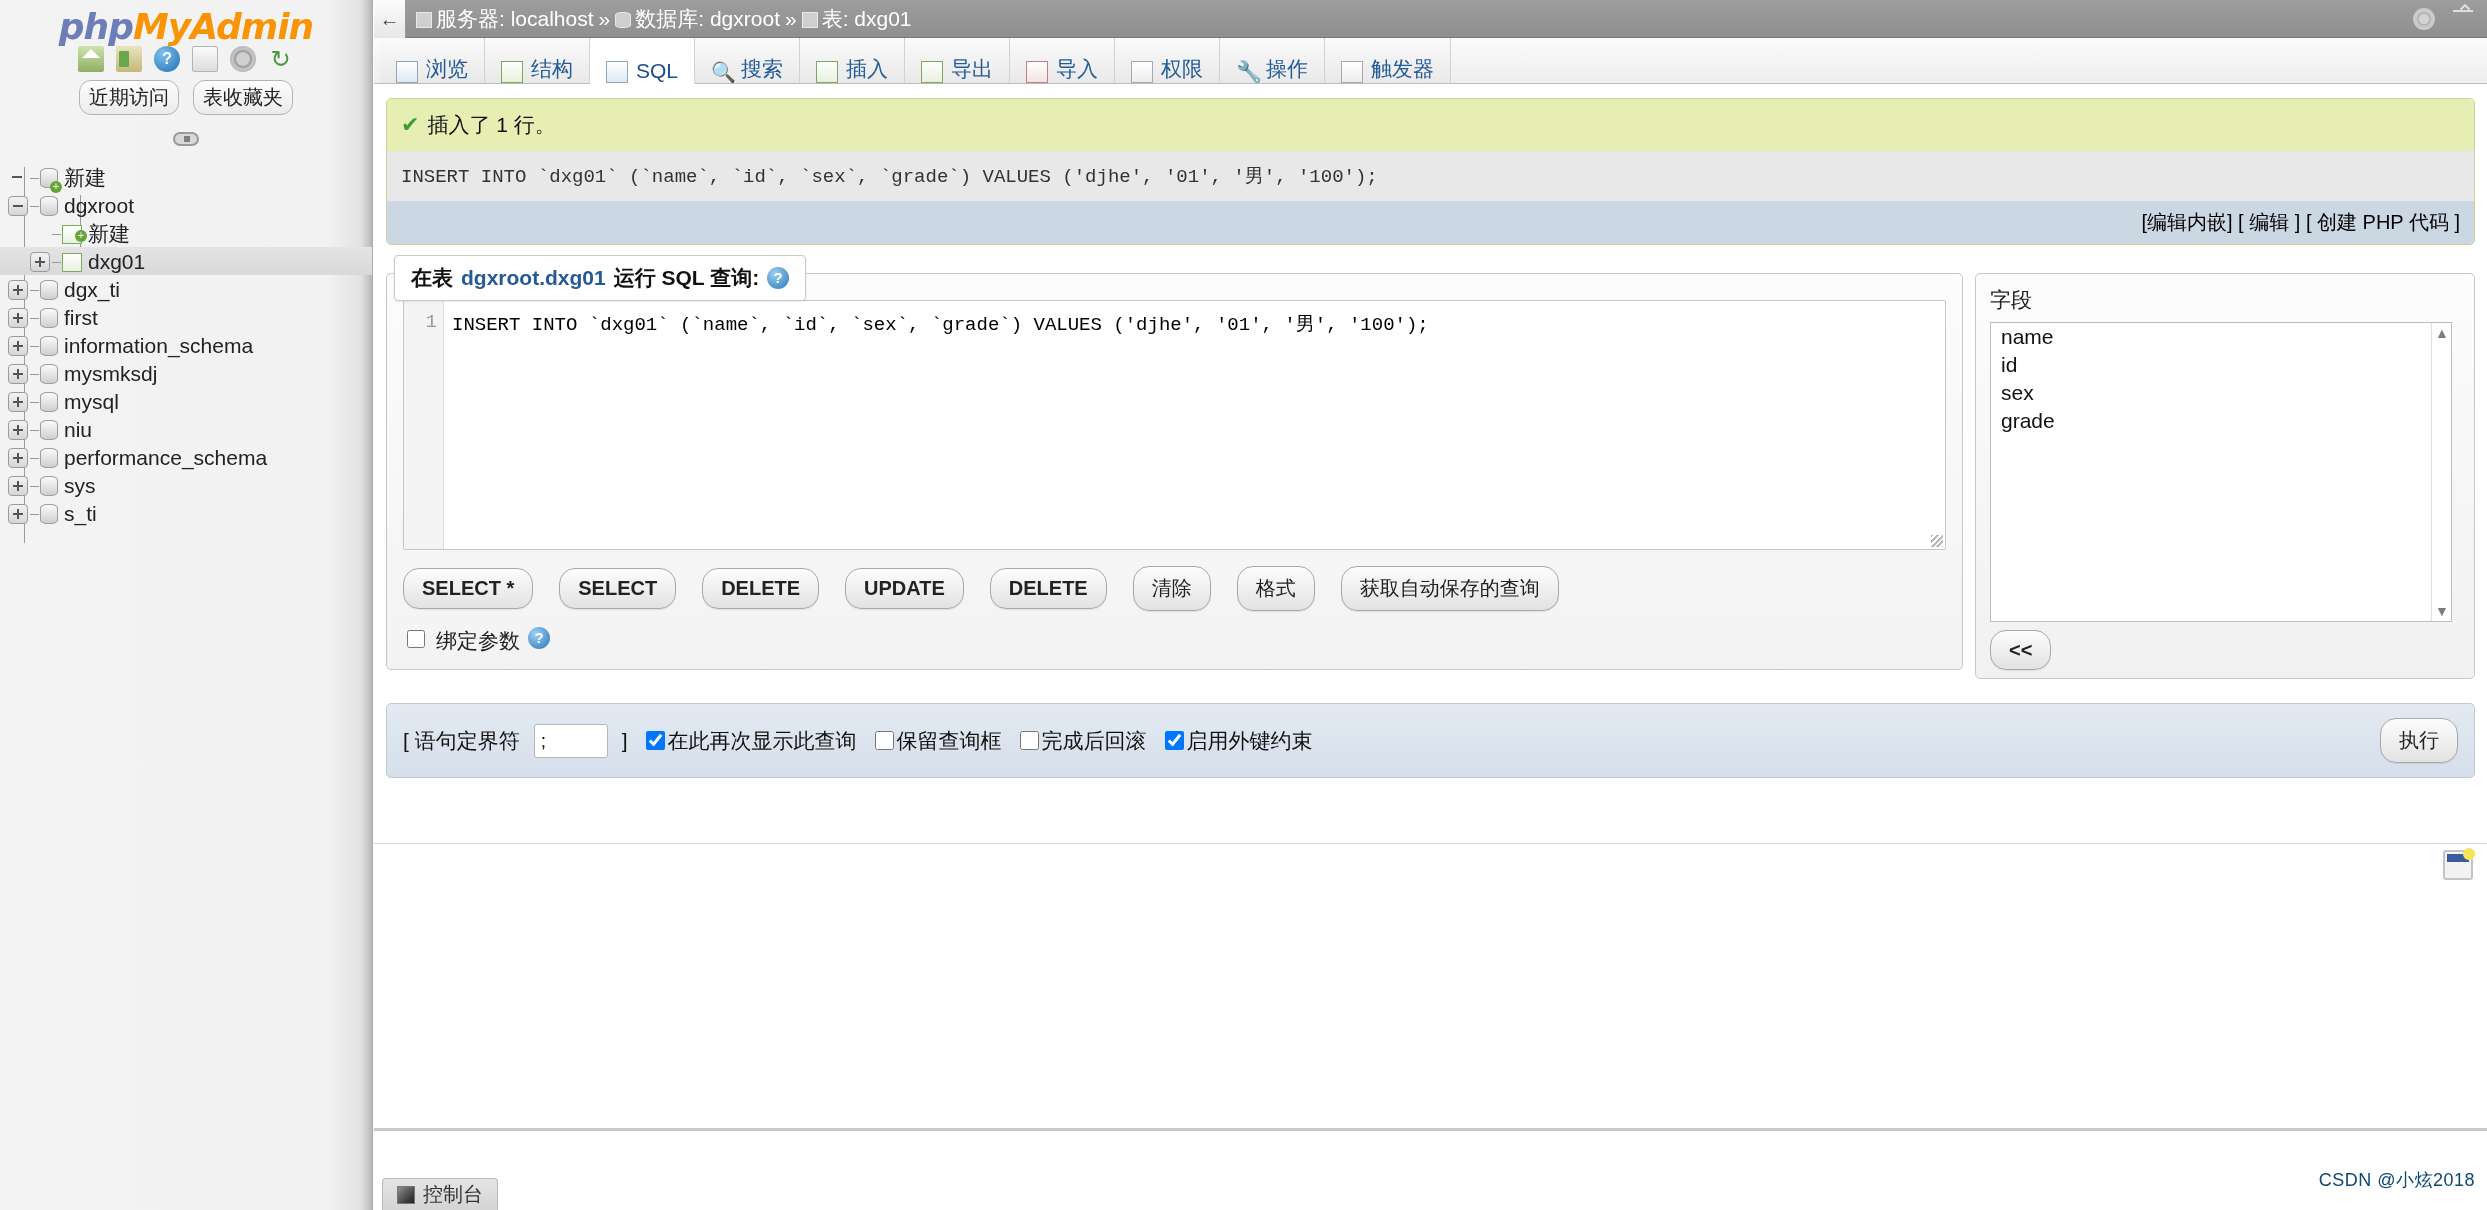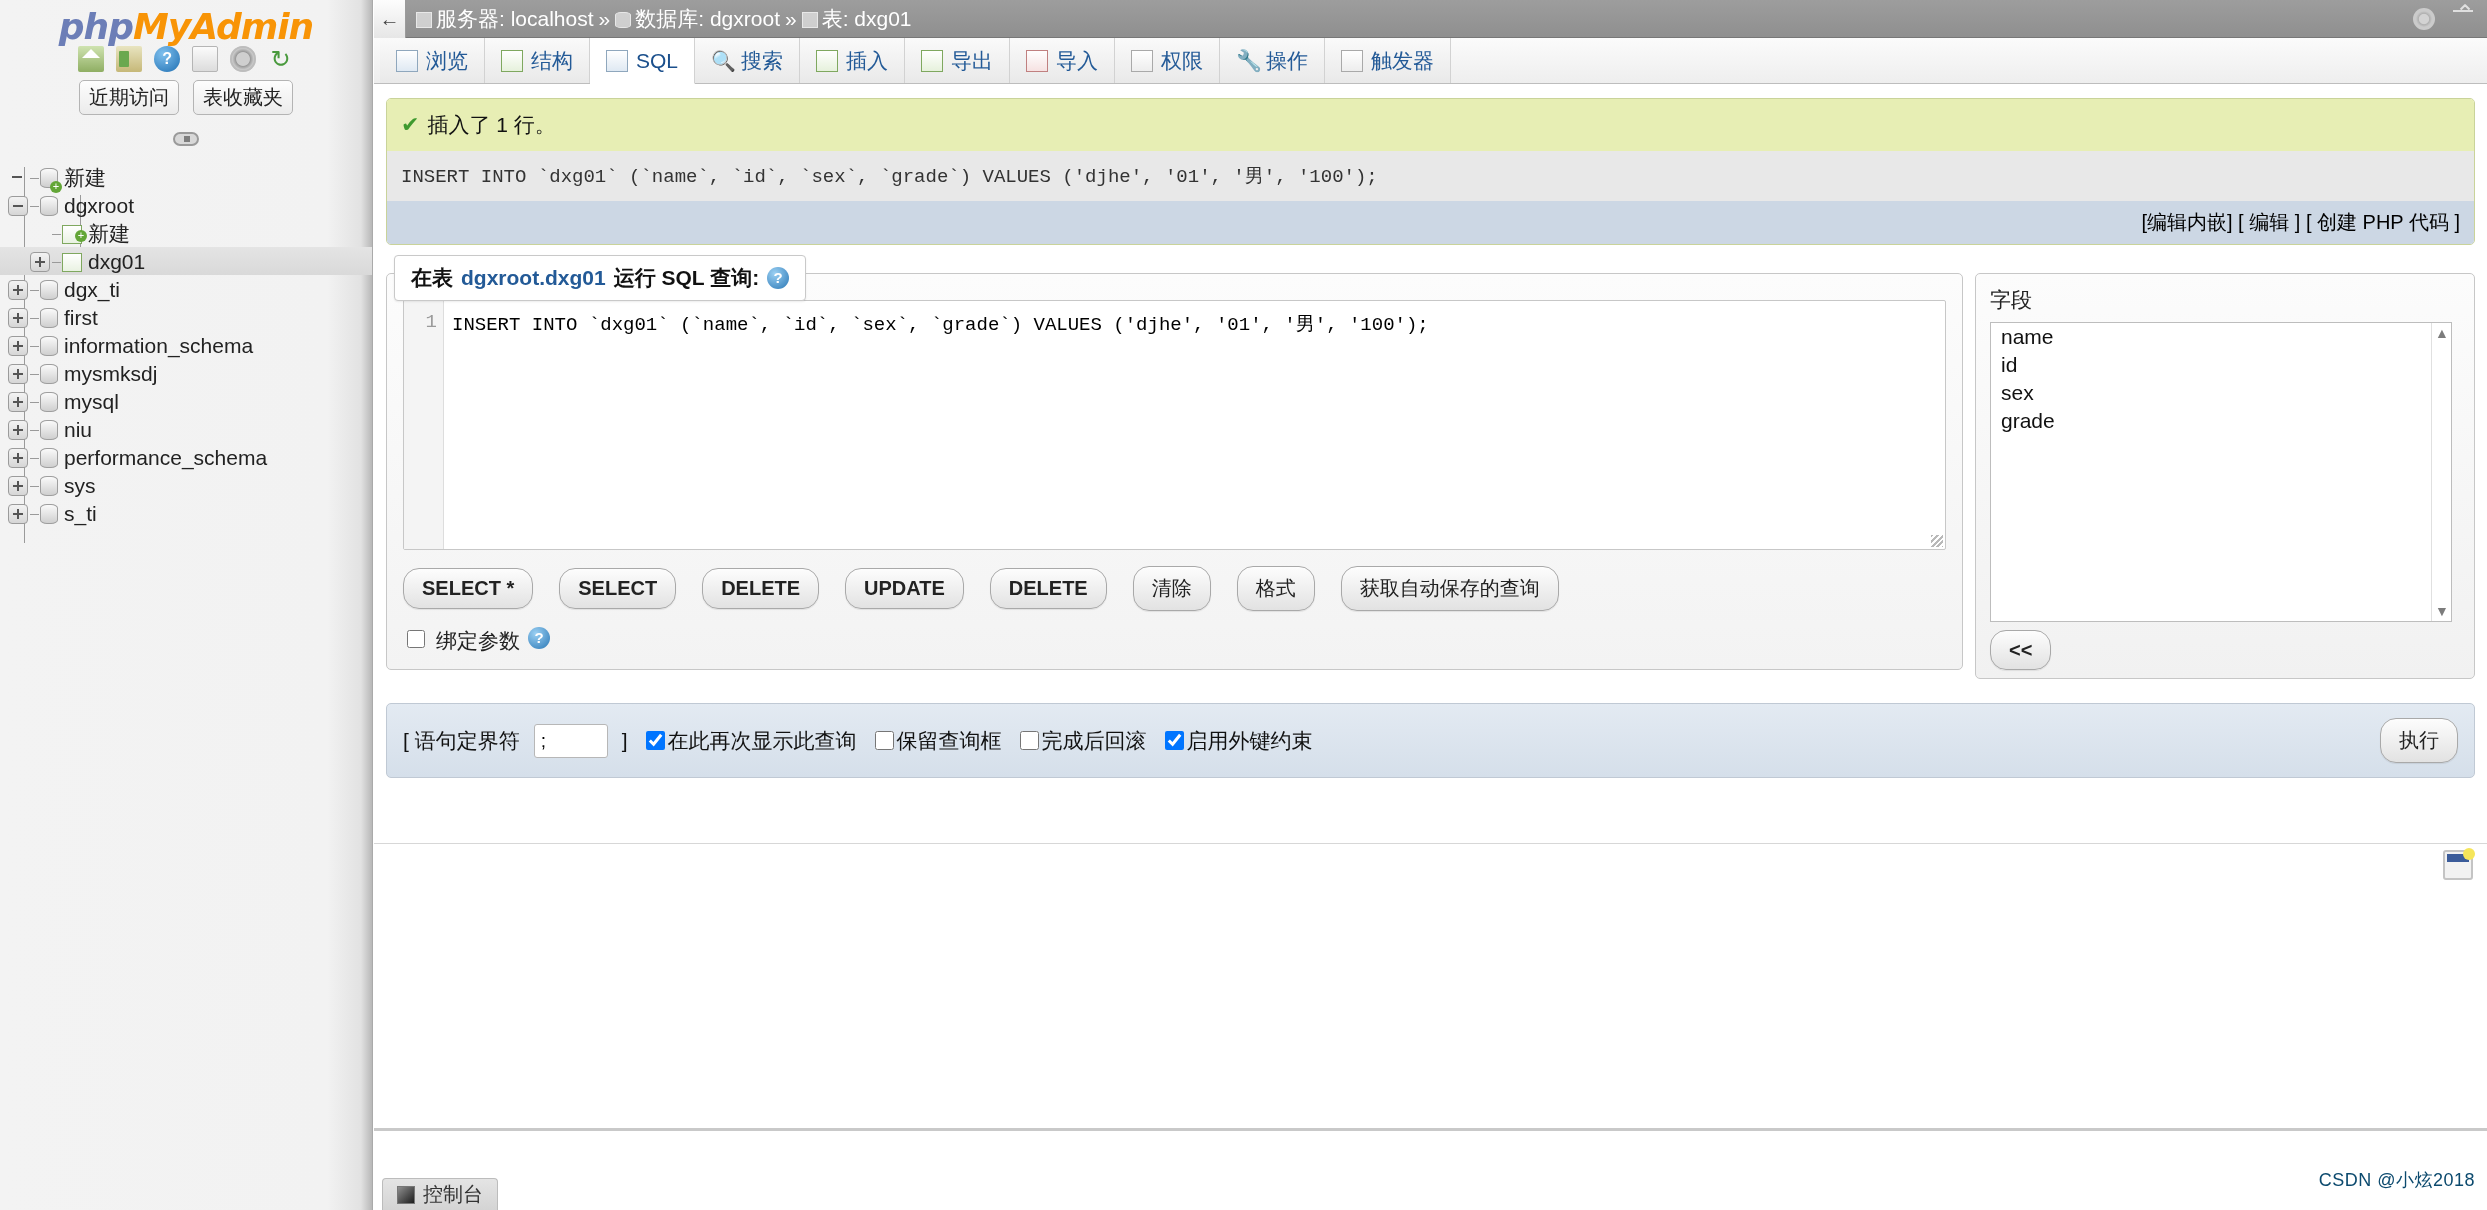--- a/index.html
+++ b/index.html
@@ -37,21 +37,21 @@
   .ico-exit:after{content:"";position:absolute;left:3px;top:5px;width:10px;height:16px;background:#6aa84f;border-radius:1px;}
   .ico-help { background: radial-gradient(circle at 35% 30%, #7fc0ee, #1f6fb2); border-radius: 50%; color:#fff;
     font-size: 16px; font-weight: bold; text-align:center; line-height:26px; font-style: normal;}
   .ico-doc { background: linear-gradient(#fbfbfb,#dcdcdc); border:1px solid #b5b5b5; border-radius:2px; }
   .ico-gear { background: radial-gradient(circle, #cfcfcf 35%, #9a9a9a 40%, #cfcfcf 60%); border-radius:50%;
      box-shadow: 0 0 0 2px #bdbdbd inset; }
   .ico-refresh { color: #4a9a3e; font-size: 24px; line-height: 26px; }
   #navquick { text-align: center; padding: 2px 0 8px 0; }
   #navquick .qbtn {
     display: inline-block; padding: 3px 9px; margin: 0 4px; font-size: 20px; color: #222;
-    border: 1px solid #b4b4b4; border-radius: 5px; background: linear-gradient(#fdfdfd,#ebebeb);
+    border: 1px solid #b4b4b4; border-radius: 12px; background: linear-gradient(#fdfdfd,#ebebeb);
     cursor: pointer;
   }
   #navtoggle { text-align: center; height: 30px; padding-top: 4px; }
   #navtoggle .linkicon {
     display: inline-block; width: 26px; height: 14px; background: #d8d8d8; border: 2px solid #9a9a9a;
     border-radius: 7px; position: relative;
   }
   #navtoggle .linkicon:after { content:""; position:absolute; left:9px; top:2px; width:6px;height:6px;background:#7d7d7d;}
 
   
@@ -104,21 +104,21 @@
   #crumbright { position:absolute; right:12px; top:0; height:38px; display:flex; align-items:center; gap:18px; }
   .hdr-ico { width:22px;height:22px; opacity:.92; cursor:pointer; position:relative;}
   .hdr-ico.gear { background: radial-gradient(circle, #d9d9d9 30%, #b4b4b4 36%, #d9d9d9 58%, transparent 62%);
       box-shadow:0 0 0 3px #d0d0d0 inset; border-radius:50%; }
   .hdr-ico.collapse:before{ content:"\2303"; color:#e6e6e6; font-size:24px; position:absolute; top:-8px; left:2px;}
   .hdr-ico.collapse:after{ content:""; position:absolute; top:2px; left:0; width:20px;height:2px;background:#e6e6e6;}
 
   
   #tabs { height: 46px; background: linear-gradient(#fbfbfb,#eeeeee); border-bottom:1px solid #bdbdbd;
     display:flex; align-items:stretch; padding-left: 6px; }
-  .tab { display:flex; align-items:center; gap:8px; padding: 0 16px; font-size:21px; color:#235a97;
+  .tab { display:flex; align-items:flex-end; gap:8px; padding: 0 16px; font-size:21px; color:#235a97;
     border-right:1px solid #d2d2d2; cursor:pointer; background: linear-gradient(#fafafa,#e9e9e9); }
   .tab.active { background:#ffffff; border-bottom: 1px solid #ffffff; margin-bottom:-1px; color:#1a4f8c; }
   .tab .ti { width:22px; height:22px; display:inline-block; border:1px solid #8fa7bd;
     background: linear-gradient(#ffffff,#dfe9f3); }
   .tab .ti.green { border-color:#7fa85f; background: linear-gradient(#ffffff,#e6f1dc); }
   .tab .ti.red { border-color:#c08080; background: linear-gradient(#ffffff,#f6e2e2); }
   .tab .ti.plain { border-color:#a9a9a9; background: linear-gradient(#ffffff,#ededed); }
   .tab .ti.mag { border:none; background:none; color:#4b7fb5; font-size:20px; line-height:22px; }
   .tab .ti.wrench { border:none; background:none; color:#6f9fd0; font-size:21px; line-height:22px; }
 

